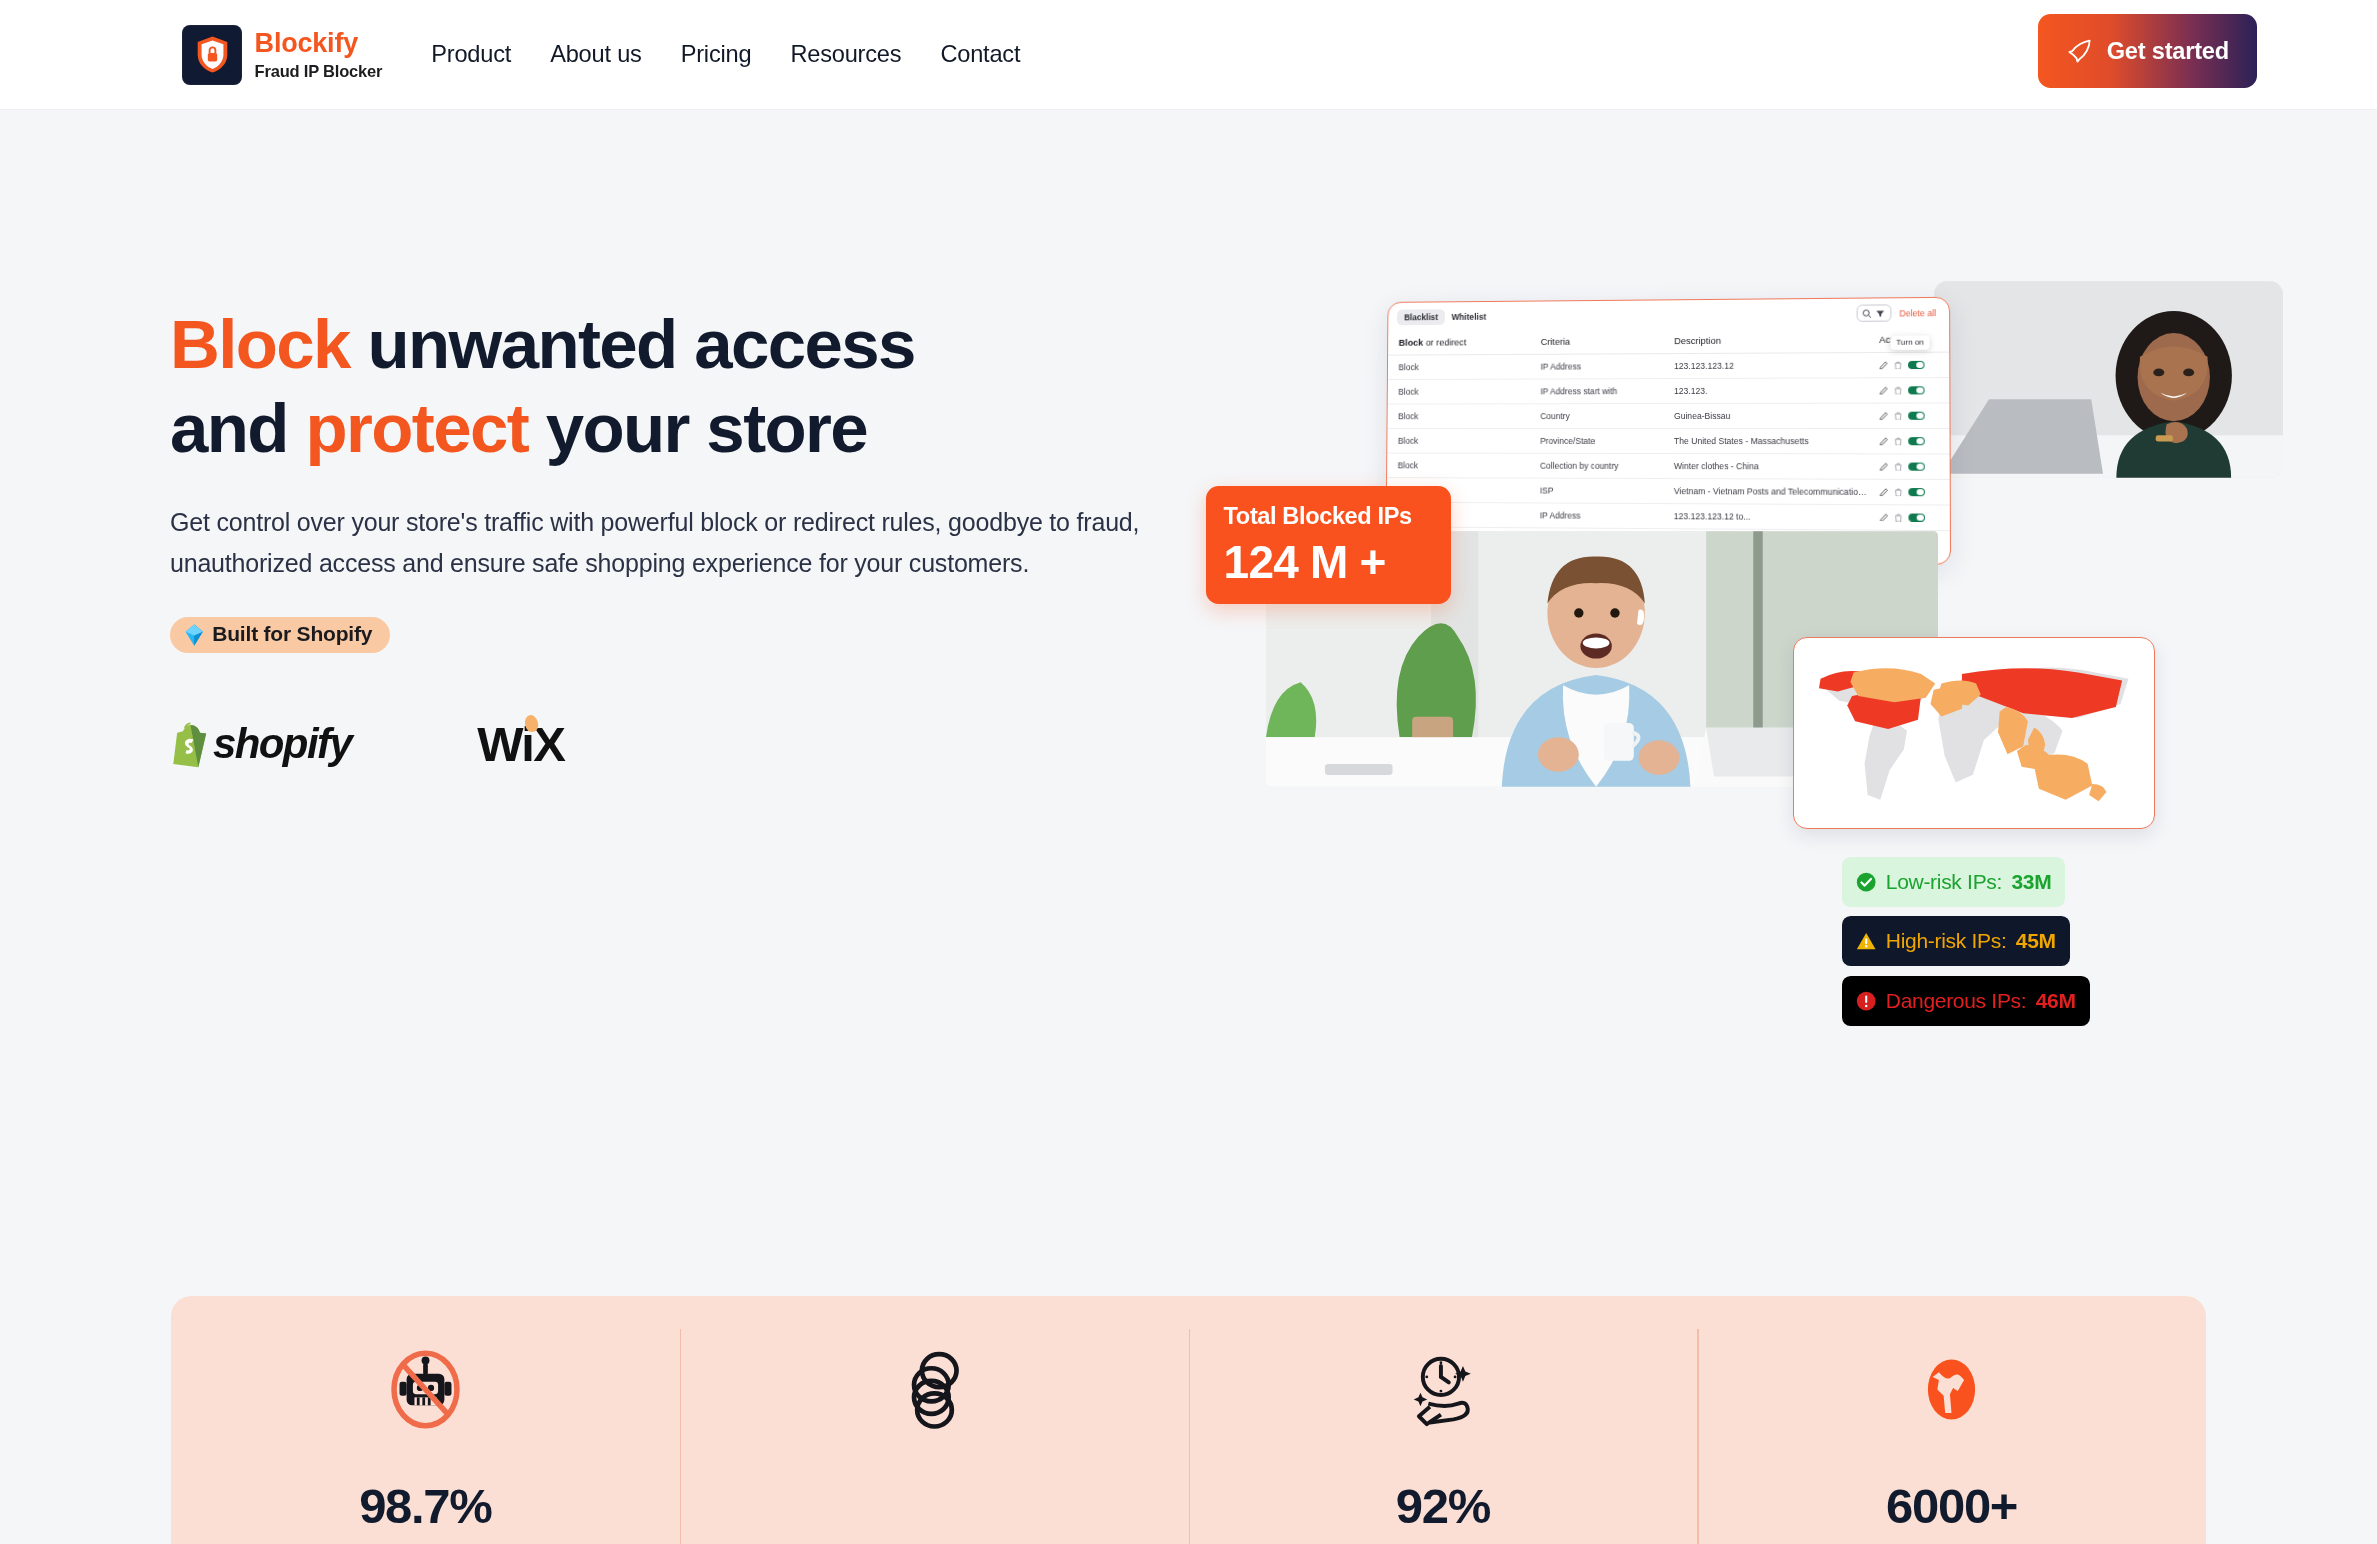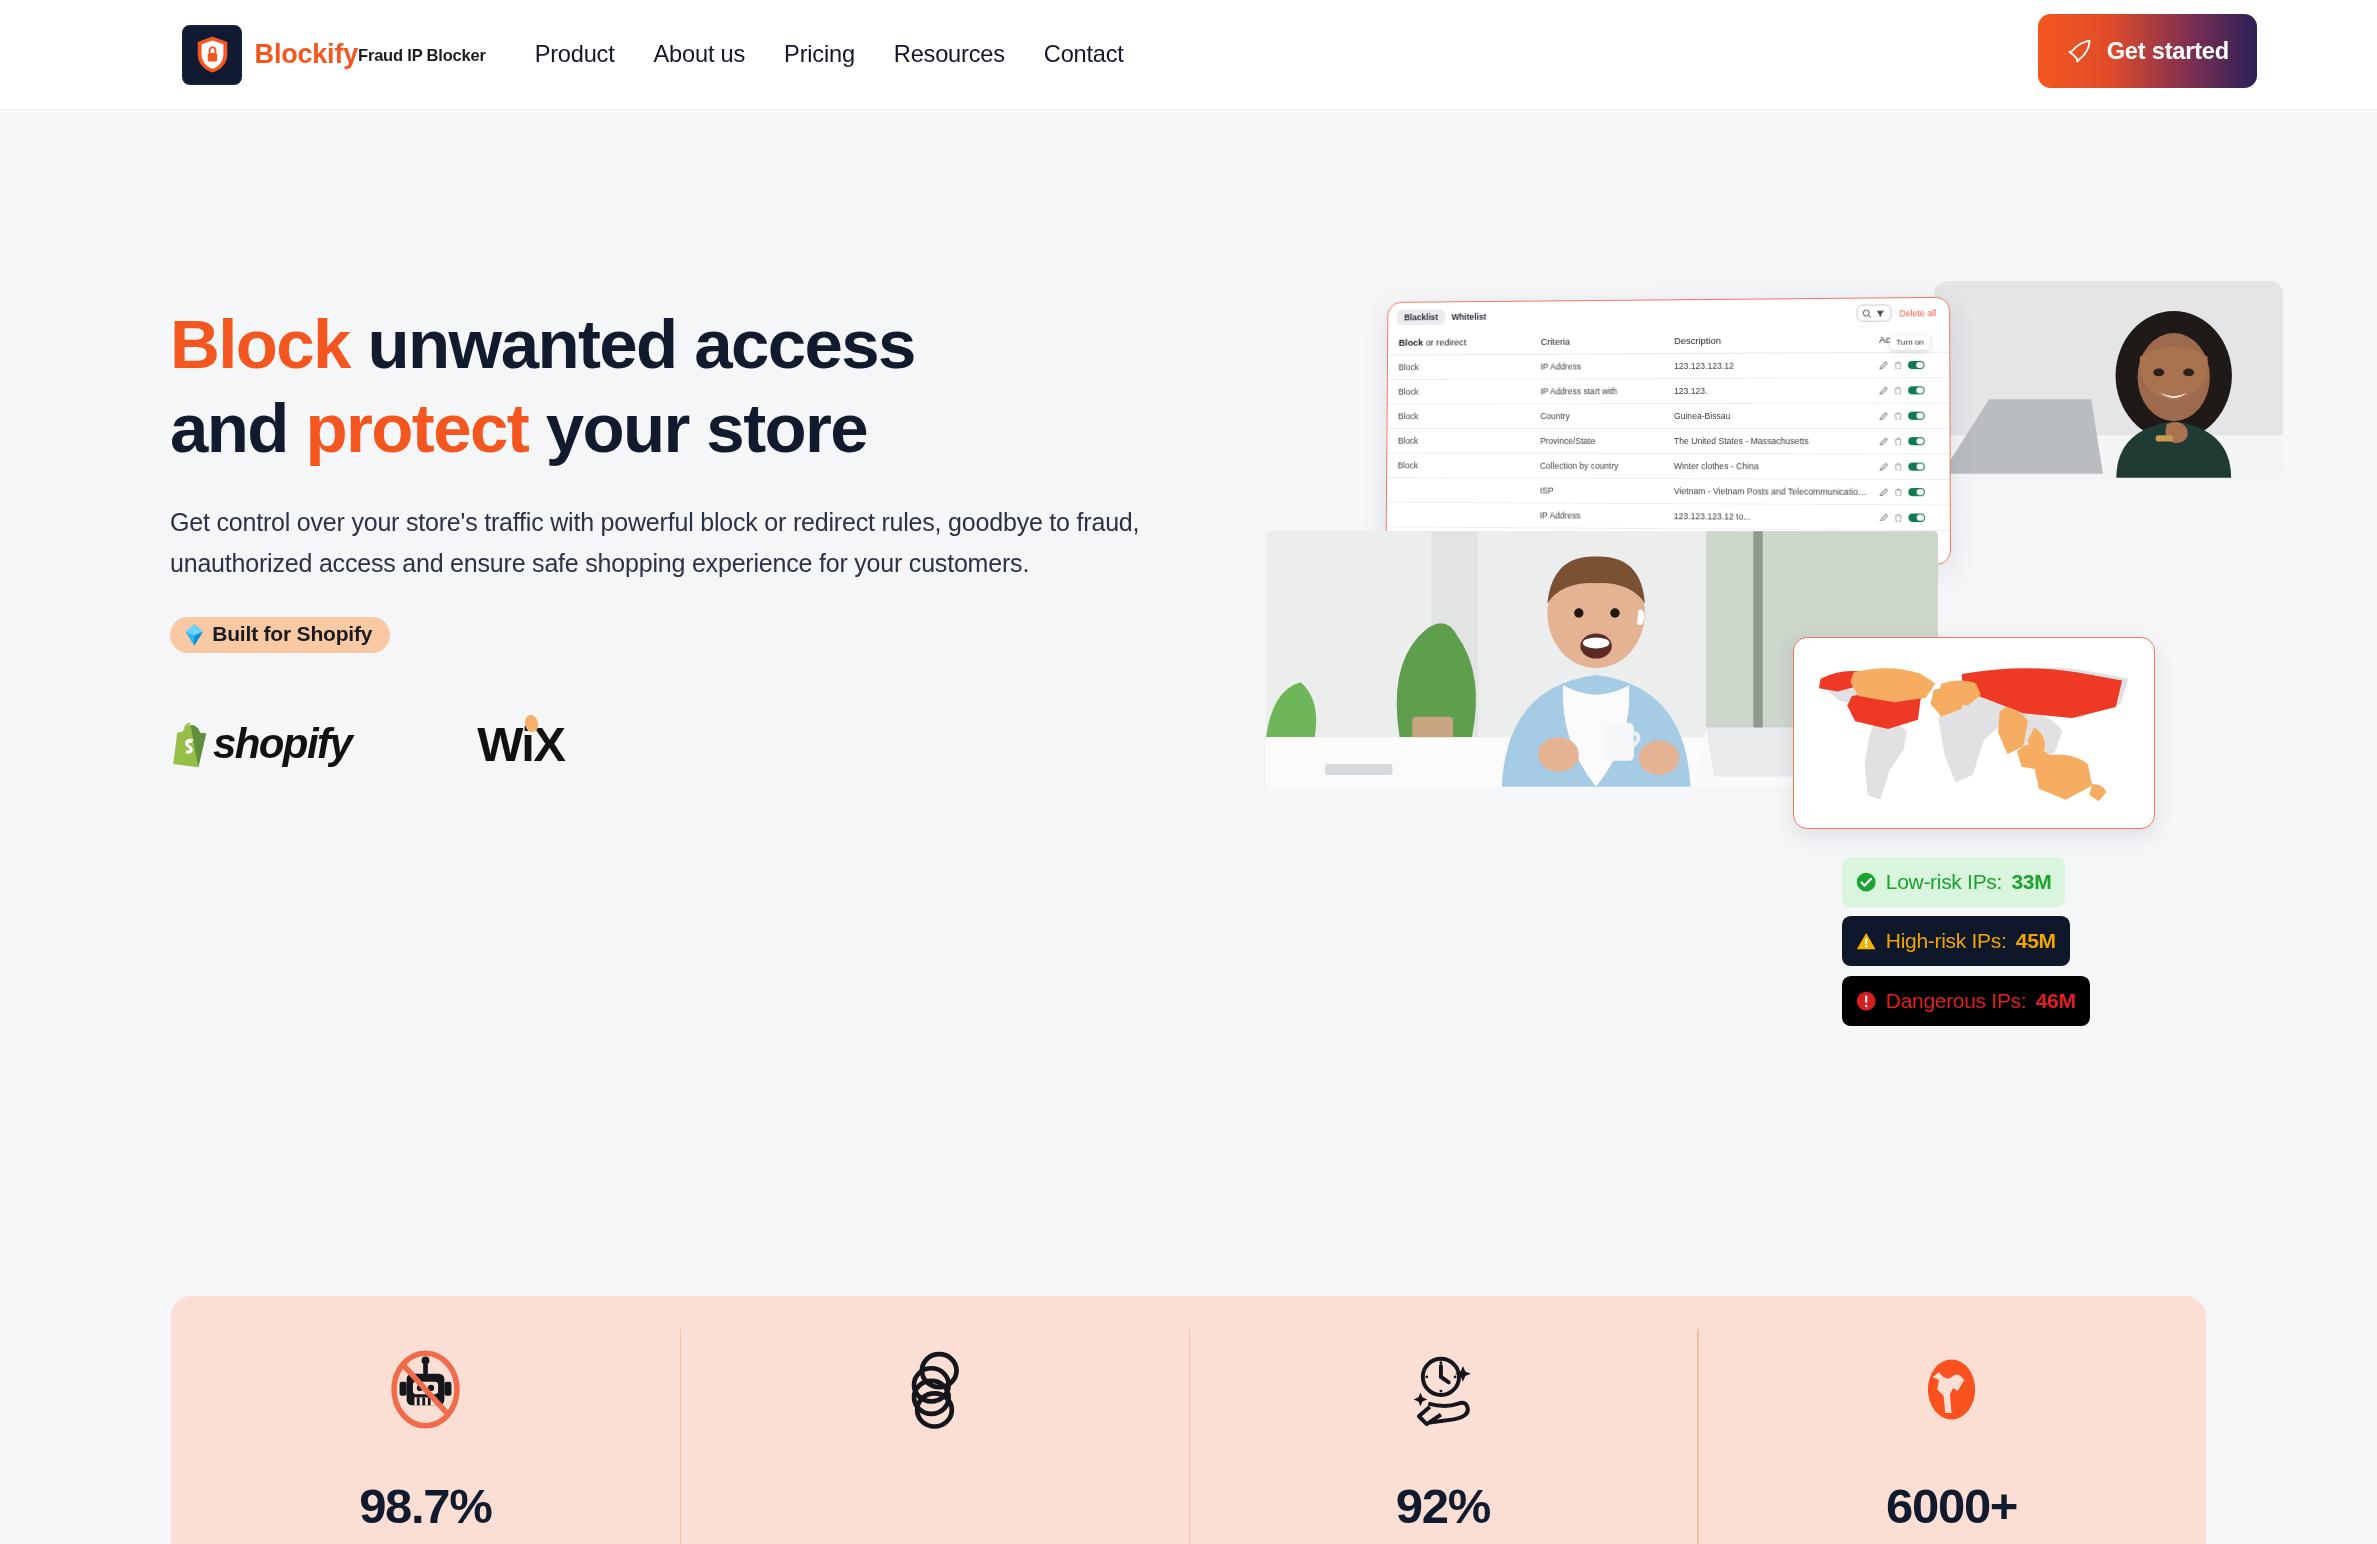--- a/index.html
+++ b/index.html
@@ -21,21 +21,21 @@
     z-index:40;
   }
   .brand{ display:flex; align-items:center; gap:12.6px; margin-left:182px; }
   .brand-mark{
     width:60px; height:60px; border-radius:7.9px;
     background:#101a33;
     display:flex; align-items:center; justify-content:center;
     flex:0 0 auto;
     box-shadow:0 0 0 0.8px rgba(255,255,255,.06) inset;
   }
-  .brand-text{ display:flex; flex-direction:row; line-height:1; }
+  .brand-text{ display:flex; flex-direction:column; line-height:1; }
   .brand-name{ font-size:27px; font-weight:700; color:#f4561f; letter-spacing:-0.2px; }
   .brand-sub{ font-size:16.5px; font-weight:700; color:#1d1d1f; margin-top:5.5px; letter-spacing:-0.2px;}
 
   .nav{ display:flex; align-items:center; gap:39px; margin-left:49px; }
   .nav-item{
     font-size:23.6px; color:#111827; letter-spacing:-0.2px;
     cursor:pointer; white-space:nowrap;
   }
 
   .btn-grad{
@@ -422,20 +422,24 @@
                   <path d="M3 4 H13 L12 15 H4 Z M6 4 V2 H10 V4" fill="none" stroke="#8a8a94" stroke-width="1.3"></path>
                 </svg>
                 <span class="toggle"></span>
               </span>
             </td>
           </tr>
         </tbody>
     </table>
   </div>
 
+  <div class="blocked">
+    <div class="blocked-t">Total Blocked IPs</div>
+    <div class="blocked-n">124 M +</div>
+  </div>
 
   <div class="photo photo-man">
     <svg width="672" height="256" viewBox="0 0 855 325">
       <rect width="855" height="325" fill="#f2f3f3"></rect>
       <rect x="0" y="0" width="855" height="262" fill="#eceeed"></rect>
       <rect x="210" y="0" width="60" height="262" fill="#e2e4e3"></rect>
       <rect x="560" y="0" width="300" height="262" fill="#cdd6cb"></rect>
       <rect x="620" y="0" width="12" height="262" fill="#8d9a8c"></rect>
       <path d="M170 262 q-14 -86 24 -128 q32 -34 50 0 q34 48 18 128Z" fill="#5f9e4c"></path>
       <rect x="186" y="236" width="52" height="34" rx="5" fill="#c9a480"></rect>

